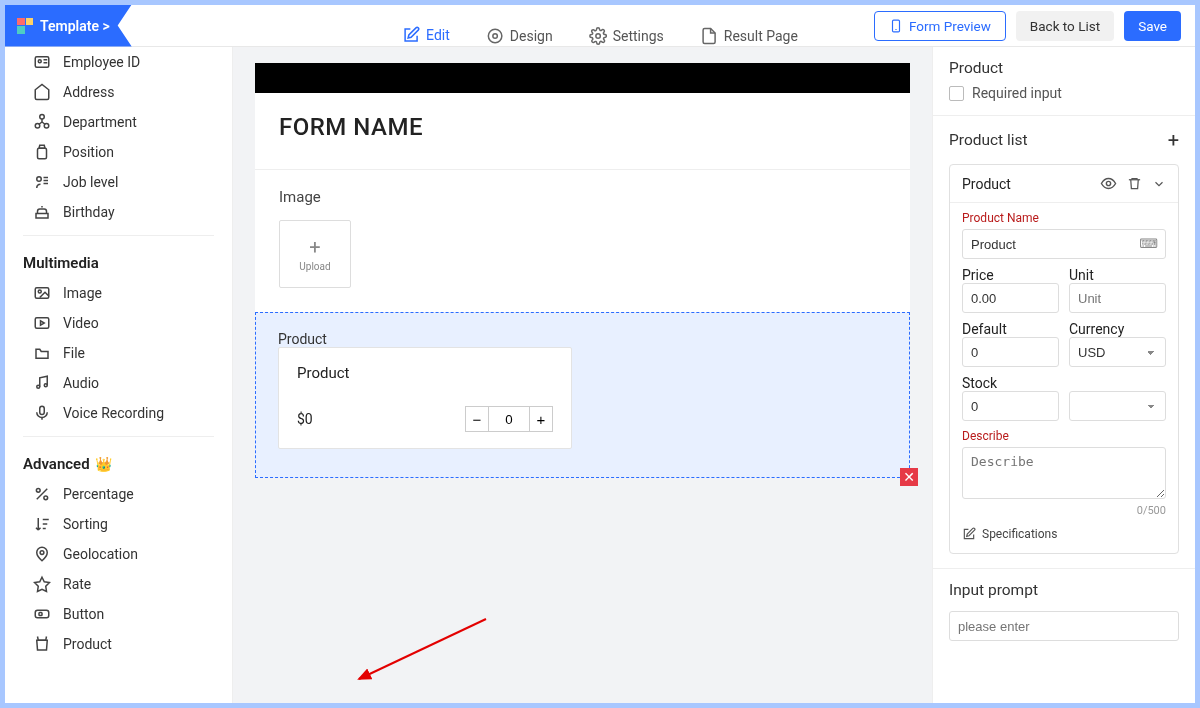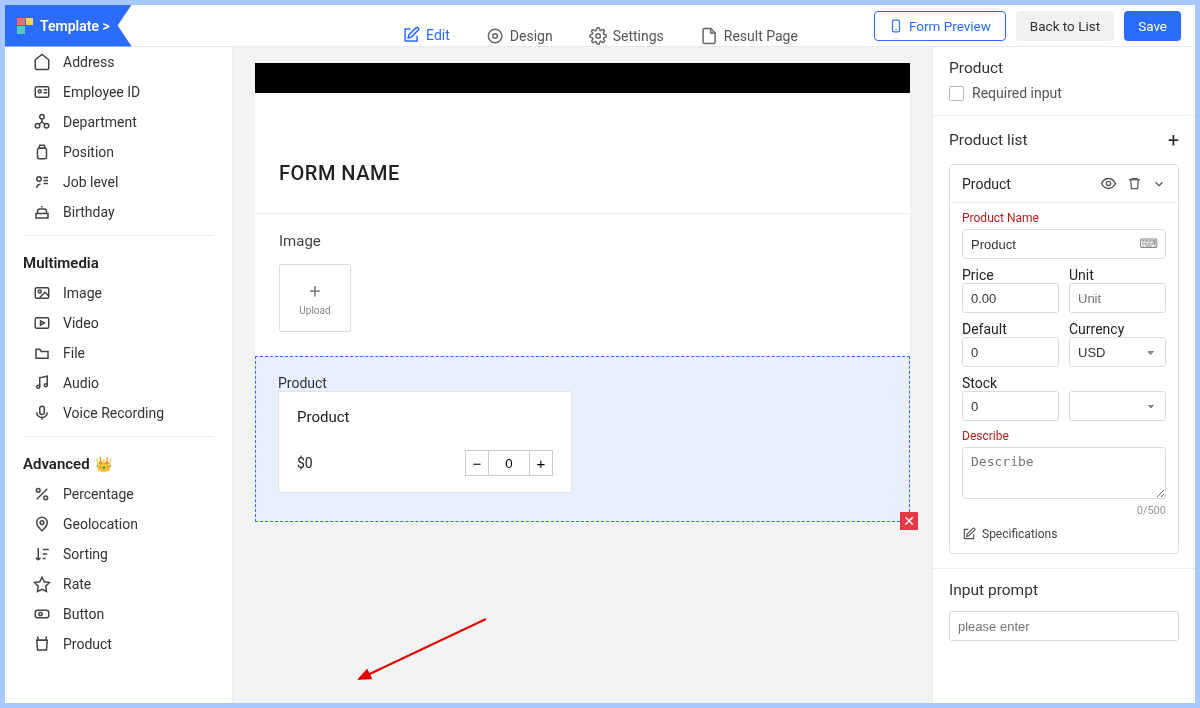--- a/index.html
+++ b/index.html
@@ -27,21 +27,21 @@
   .body { flex: 1; display: flex; min-height: 0; }
   .sidebar { width: 228px; border-right: 1px solid #eee; overflow-y: auto; padding-bottom: 10px; }
   .group-title { padding: 10px 18px 6px; font-weight: 600; font-size: 15px; display:flex; align-items:center; gap:6px; }
   .si { display: flex; align-items: center; gap: 12px; padding: 6px 18px 6px 28px; cursor: pointer; color:#333; }
   .si .sicon { width:18px; height:18px; display:flex; align-items:center; justify-content:center; color:#444; }
   .divider { height:1px; background:#eee; margin:8px 18px; }
   .crown { font-size:14px; }
   .canvas { flex: 1; background: #f2f3f5; padding: 16px 22px; overflow-y: auto; position: relative; border-right:1px solid #eee; }
   .form-paper { background: #fff; }
   .form-header { height: 30px; background: #000; }
-  .form-title { padding: 20px 24px 28px; font-size: 20px; font-weight: 500; letter-spacing: .5px; margin-top: 48px; }
+  .form-title { padding: 20px 24px 28px; font-size: 24px; font-weight: 500; letter-spacing: .5px; }
   .section { padding: 18px 24px 24px; border-top:1px solid #eee; }
   .section .label { color:#444; font-size:15px; margin-bottom:14px; }
   .upload-box { width: 72px; height: 68px; border:1px solid #ddd; border-radius:2px; display:flex; flex-direction:column; align-items:center; justify-content:center; color:#888; gap:4px; cursor:pointer; }
   .upload-box .plus { font-size:20px; line-height:1; }
   .upload-box .utext { font-size:10px; }
   .product-block { margin-top: 0; border: 1.5px dashed #2b6cff; background: #e8f0ff; padding: 18px 22px 28px; position: relative; }
   .product-block .label { color:#333; }
   .prod-card { background:#fff; border:1px solid #e3e3e3; border-radius:2px; width: 294px; padding:16px 18px; }
   .prod-card .pname { font-size:15px; margin-bottom:24px; }
   .prod-card .prow { display:flex; align-items:center; justify-content:space-between; }
@@ -148,35 +148,35 @@
           </div>
     </div>
   </div>
 
   <div class="body">
 
     <div class="sidebar">
       <div class="si">
             <span class="sicon">
               <svg width="18" height="18" viewBox="0 0 24 24" fill="none" stroke="#444" stroke-width="2">
-                <path d="M3 9l9-7 9 7v11a2 2 0 0 1-2 2H5a2 2 0 0 1-2-2z"></path>
-              </svg>
-            </span>
-            <span>Address</span>
-          </div>
-      <div class="si">
-            <span class="sicon">
-              <svg width="18" height="18" viewBox="0 0 24 24" fill="none" stroke="#444" stroke-width="2">
                 <rect x="3" y="5" width="18" height="14" rx="2"></rect>
                 <circle cx="9" cy="11" r="2"></circle>
                 <line x1="14" y1="9" x2="19" y2="9"></line>
                 <line x1="14" y1="13" x2="19" y2="13"></line>
               </svg>
             </span>
             <span>Employee ID</span>
+          </div>
+      <div class="si">
+            <span class="sicon">
+              <svg width="18" height="18" viewBox="0 0 24 24" fill="none" stroke="#444" stroke-width="2">
+                <path d="M3 9l9-7 9 7v11a2 2 0 0 1-2 2H5a2 2 0 0 1-2-2z"></path>
+              </svg>
+            </span>
+            <span>Address</span>
           </div>
       <div class="si">
             <span class="sicon">
               <svg width="18" height="18" viewBox="0 0 24 24" fill="none" stroke="#444" stroke-width="2">
                 <circle cx="12" cy="5" r="3"></circle>
                 <circle cx="6" cy="17" r="3"></circle>
                 <circle cx="18" cy="17" r="3"></circle>
                 <path d="M12 8v4m0 0l-4 3m4-3l4 3"></path>
               </svg>
             </span>
@@ -277,36 +277,36 @@
                 <line x1="19" y1="5" x2="5" y2="19"></line>
                 <circle cx="7" cy="7" r="2.5"></circle>
                 <circle cx="17" cy="17" r="2.5"></circle>
               </svg>
             </span>
             <span>Percentage</span>
           </div>
       <div class="si">
             <span class="sicon">
               <svg width="18" height="18" viewBox="0 0 24 24" fill="none" stroke="#444" stroke-width="2">
-                <path d="M12 21s-7-6-7-11a7 7 0 1 1 14 0c0 5-7 11-7 11z"></path>
-                <circle cx="12" cy="10" r="2.5"></circle>
-              </svg>
-            </span>
-            <span>Geolocation</span>
-          </div>
-      <div class="si">
-            <span class="sicon">
-              <svg width="18" height="18" viewBox="0 0 24 24" fill="none" stroke="#444" stroke-width="2">
                 <path d="M7 4v16m0 0l-3-3m3 3l3-3"></path>
                 <line x1="13" y1="6" x2="21" y2="6"></line>
                 <line x1="13" y1="12" x2="19" y2="12"></line>
                 <line x1="13" y1="18" x2="17" y2="18"></line>
               </svg>
             </span>
             <span>Sorting</span>
+          </div>
+      <div class="si">
+            <span class="sicon">
+              <svg width="18" height="18" viewBox="0 0 24 24" fill="none" stroke="#444" stroke-width="2">
+                <path d="M12 21s-7-6-7-11a7 7 0 1 1 14 0c0 5-7 11-7 11z"></path>
+                <circle cx="12" cy="10" r="2.5"></circle>
+              </svg>
+            </span>
+            <span>Geolocation</span>
           </div>
       <div class="si">
             <span class="sicon">
               <svg width="18" height="18" viewBox="0 0 24 24" fill="none" stroke="#444" stroke-width="2">
                 <polygon points="12,3 15,9 22,10 17,15 18,22 12,19 6,22 7,15 2,10 9,9"></polygon>
               </svg>
             </span>
             <span>Rate</span>
           </div>
       <div class="si">

